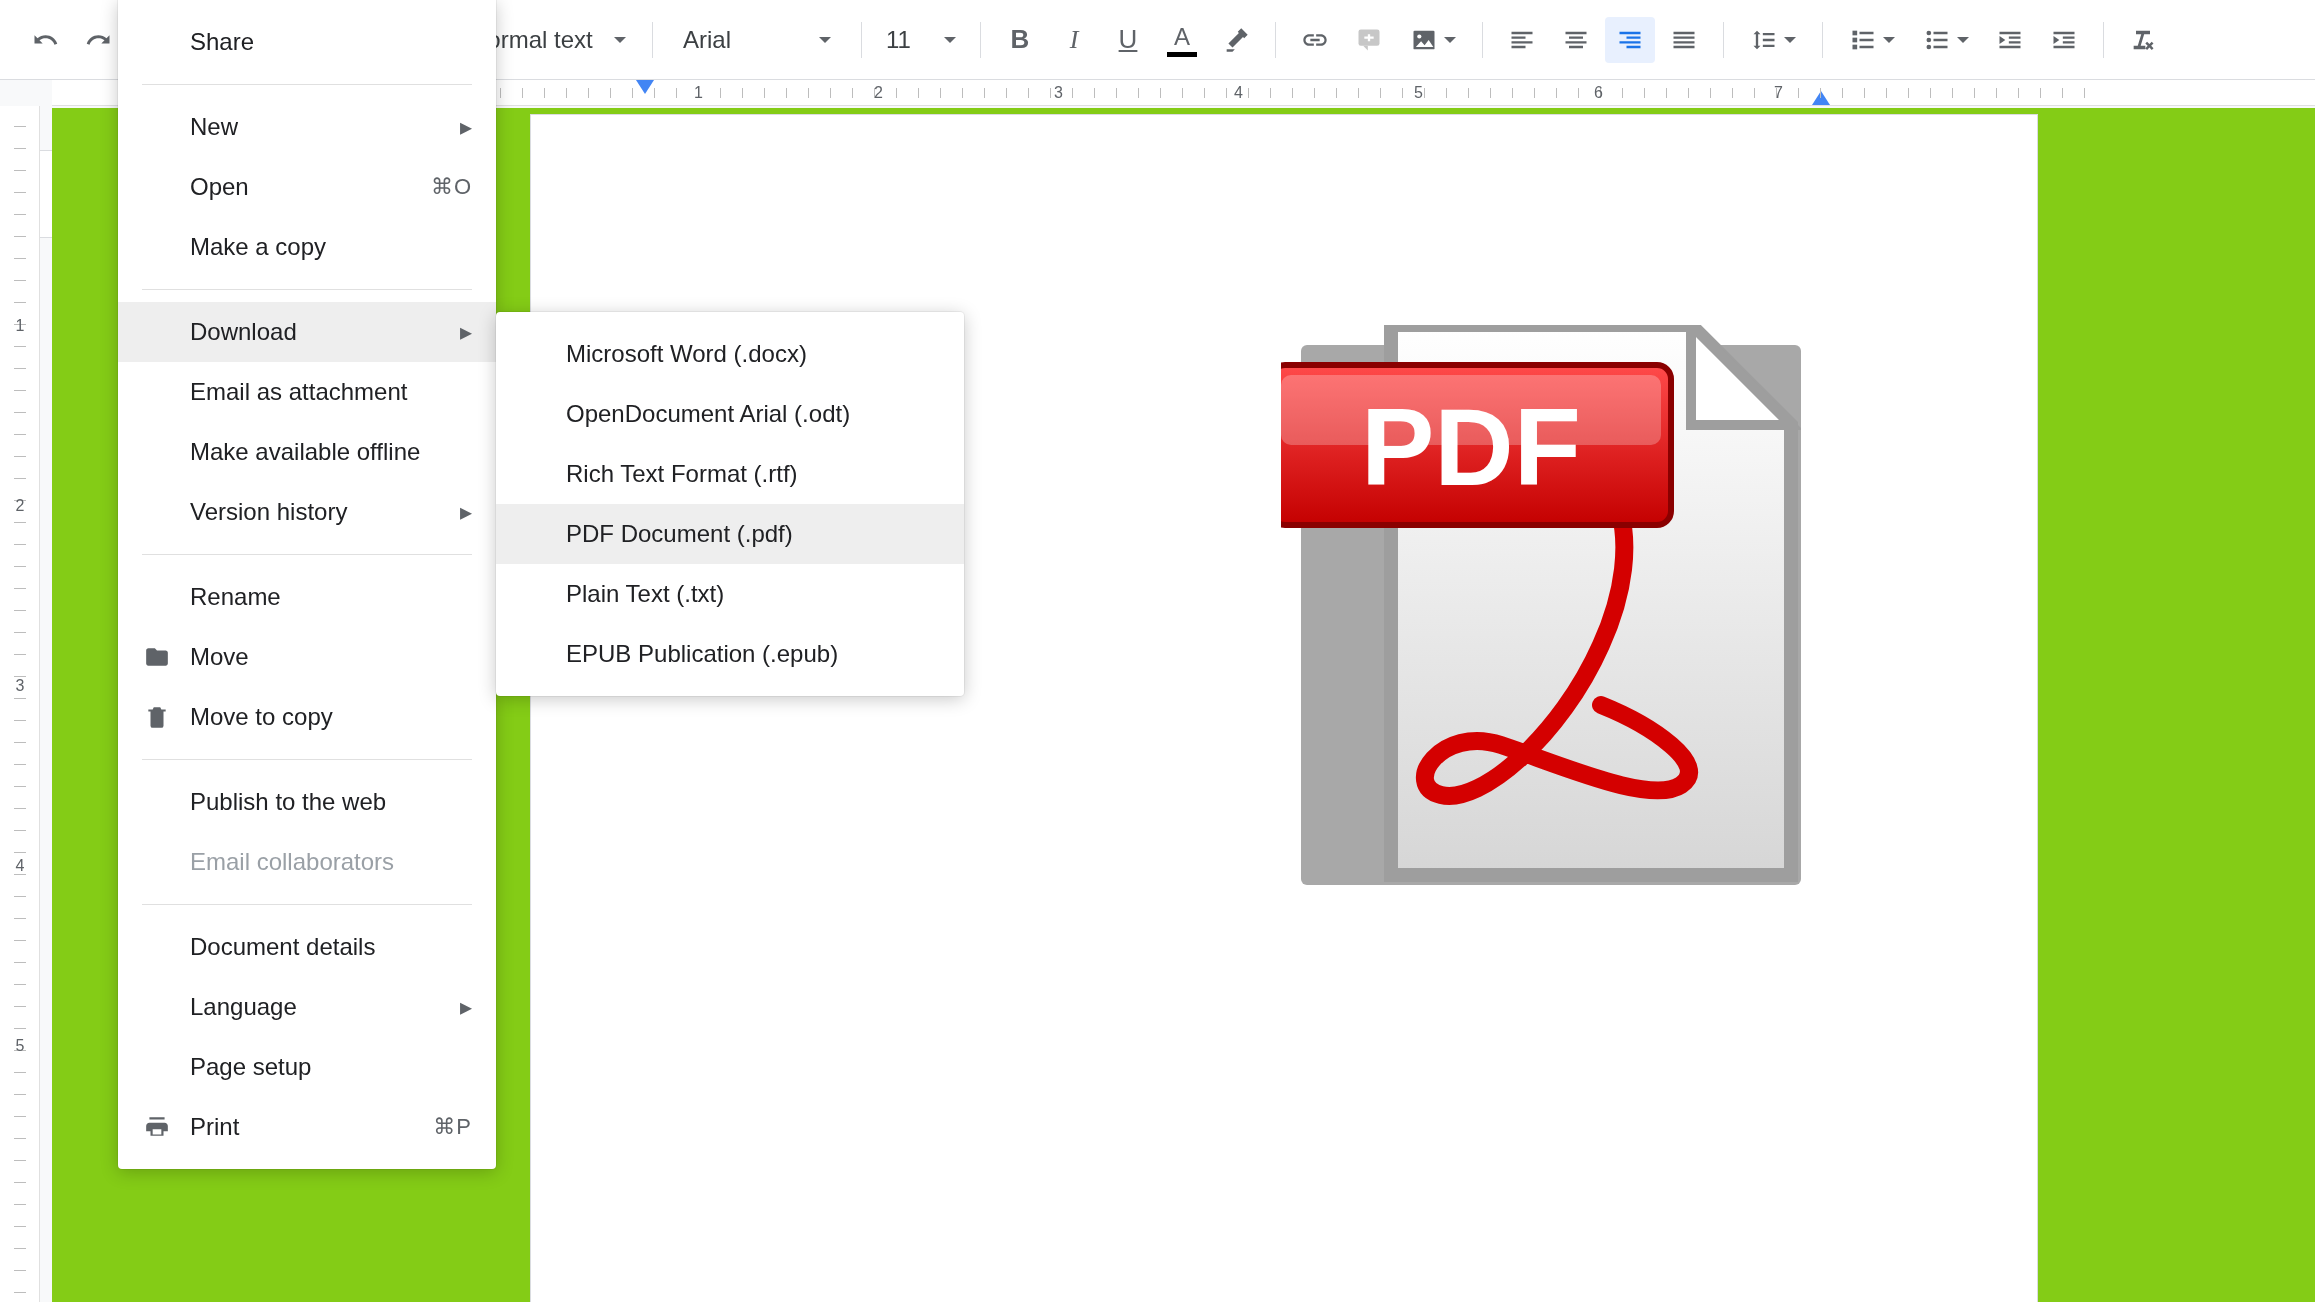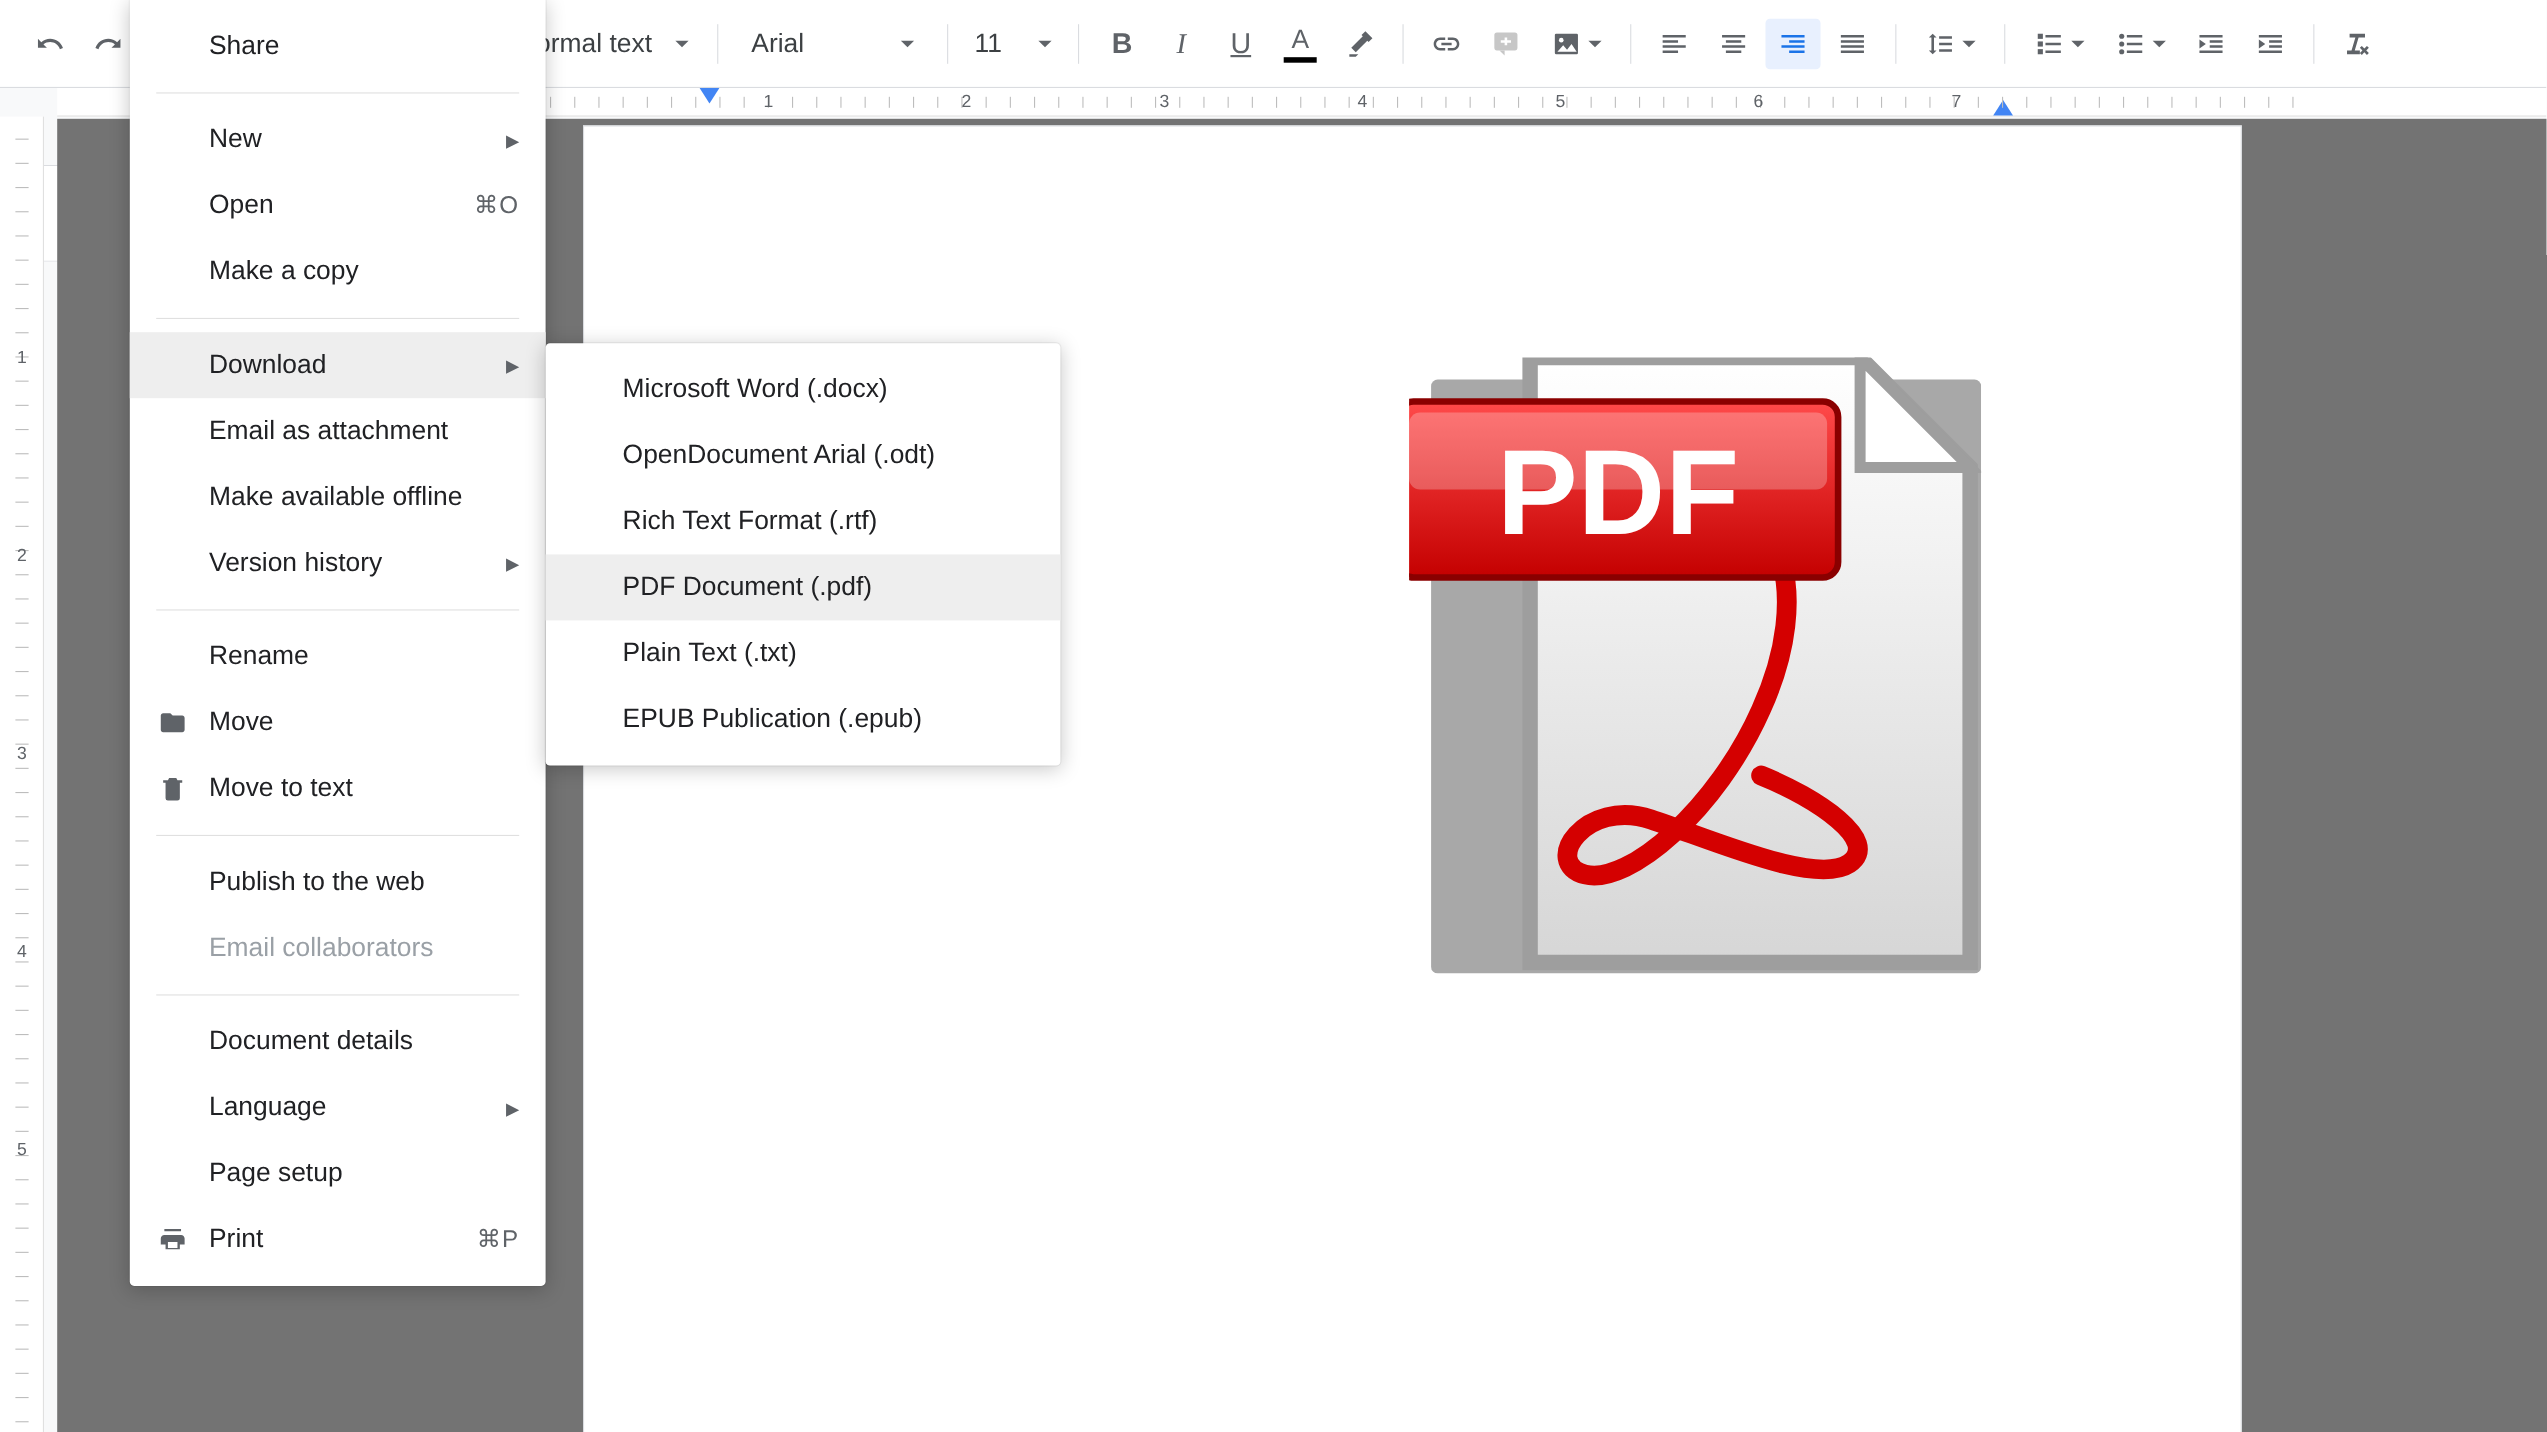--- a/index.html
+++ b/index.html
@@ -123,21 +123,21 @@
 }
 
 
 .workspace {
   position: absolute;
   left: 52px;
   top: 108px;
   right: 0;
   bottom: 0;
   overflow: hidden;
-  background: #737373;
+  background: #84cc16;
 }
 .page {
   position: absolute;
   left: 478px;
   top: 6px;
   width: 1508px;
   height: 1960px;
   background: #fff;
   border: 1px solid #dadce0;
 }
@@ -593,21 +593,21 @@
         </svg>
       </span>
     <span class="mi-label">Move</span>
   </div>
   <div class="menu-item">
     <span class="mi-icon">
         <svg viewBox="0 0 24 24" width="26" height="26" fill="currentColor">
           <path d="M6 7h12v13a2 2 0 0 1-2 2H8a2 2 0 0 1-2-2V7zm3-4h6l1 2h4v2H4V5h4l1-2z"></path>
         </svg>
       </span>
-    <span class="mi-label">Move to text</span>
+    <span class="mi-label">Move to copy</span>
   </div>
   <div class="menu-sep"></div>
 
   <div class="menu-item">
     <span class="mi-icon spacer">•</span>
     <span class="mi-label">Publish to the web</span>
   </div>
   <div class="menu-item disabled">
     <span class="mi-icon spacer">•</span>
     <span class="mi-label">Email collaborators</span>

